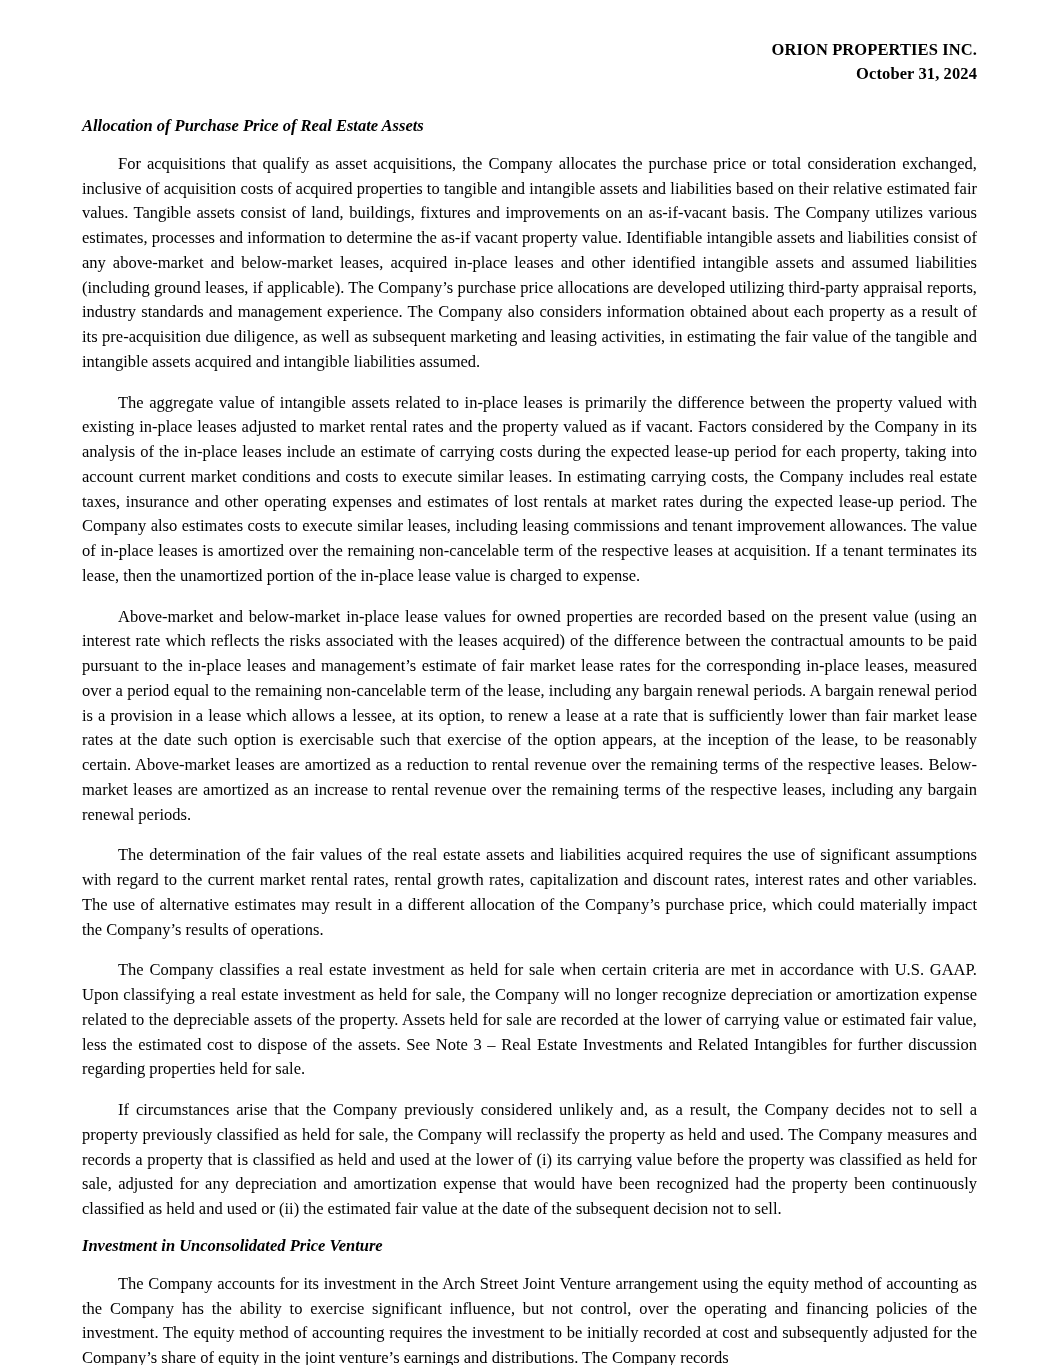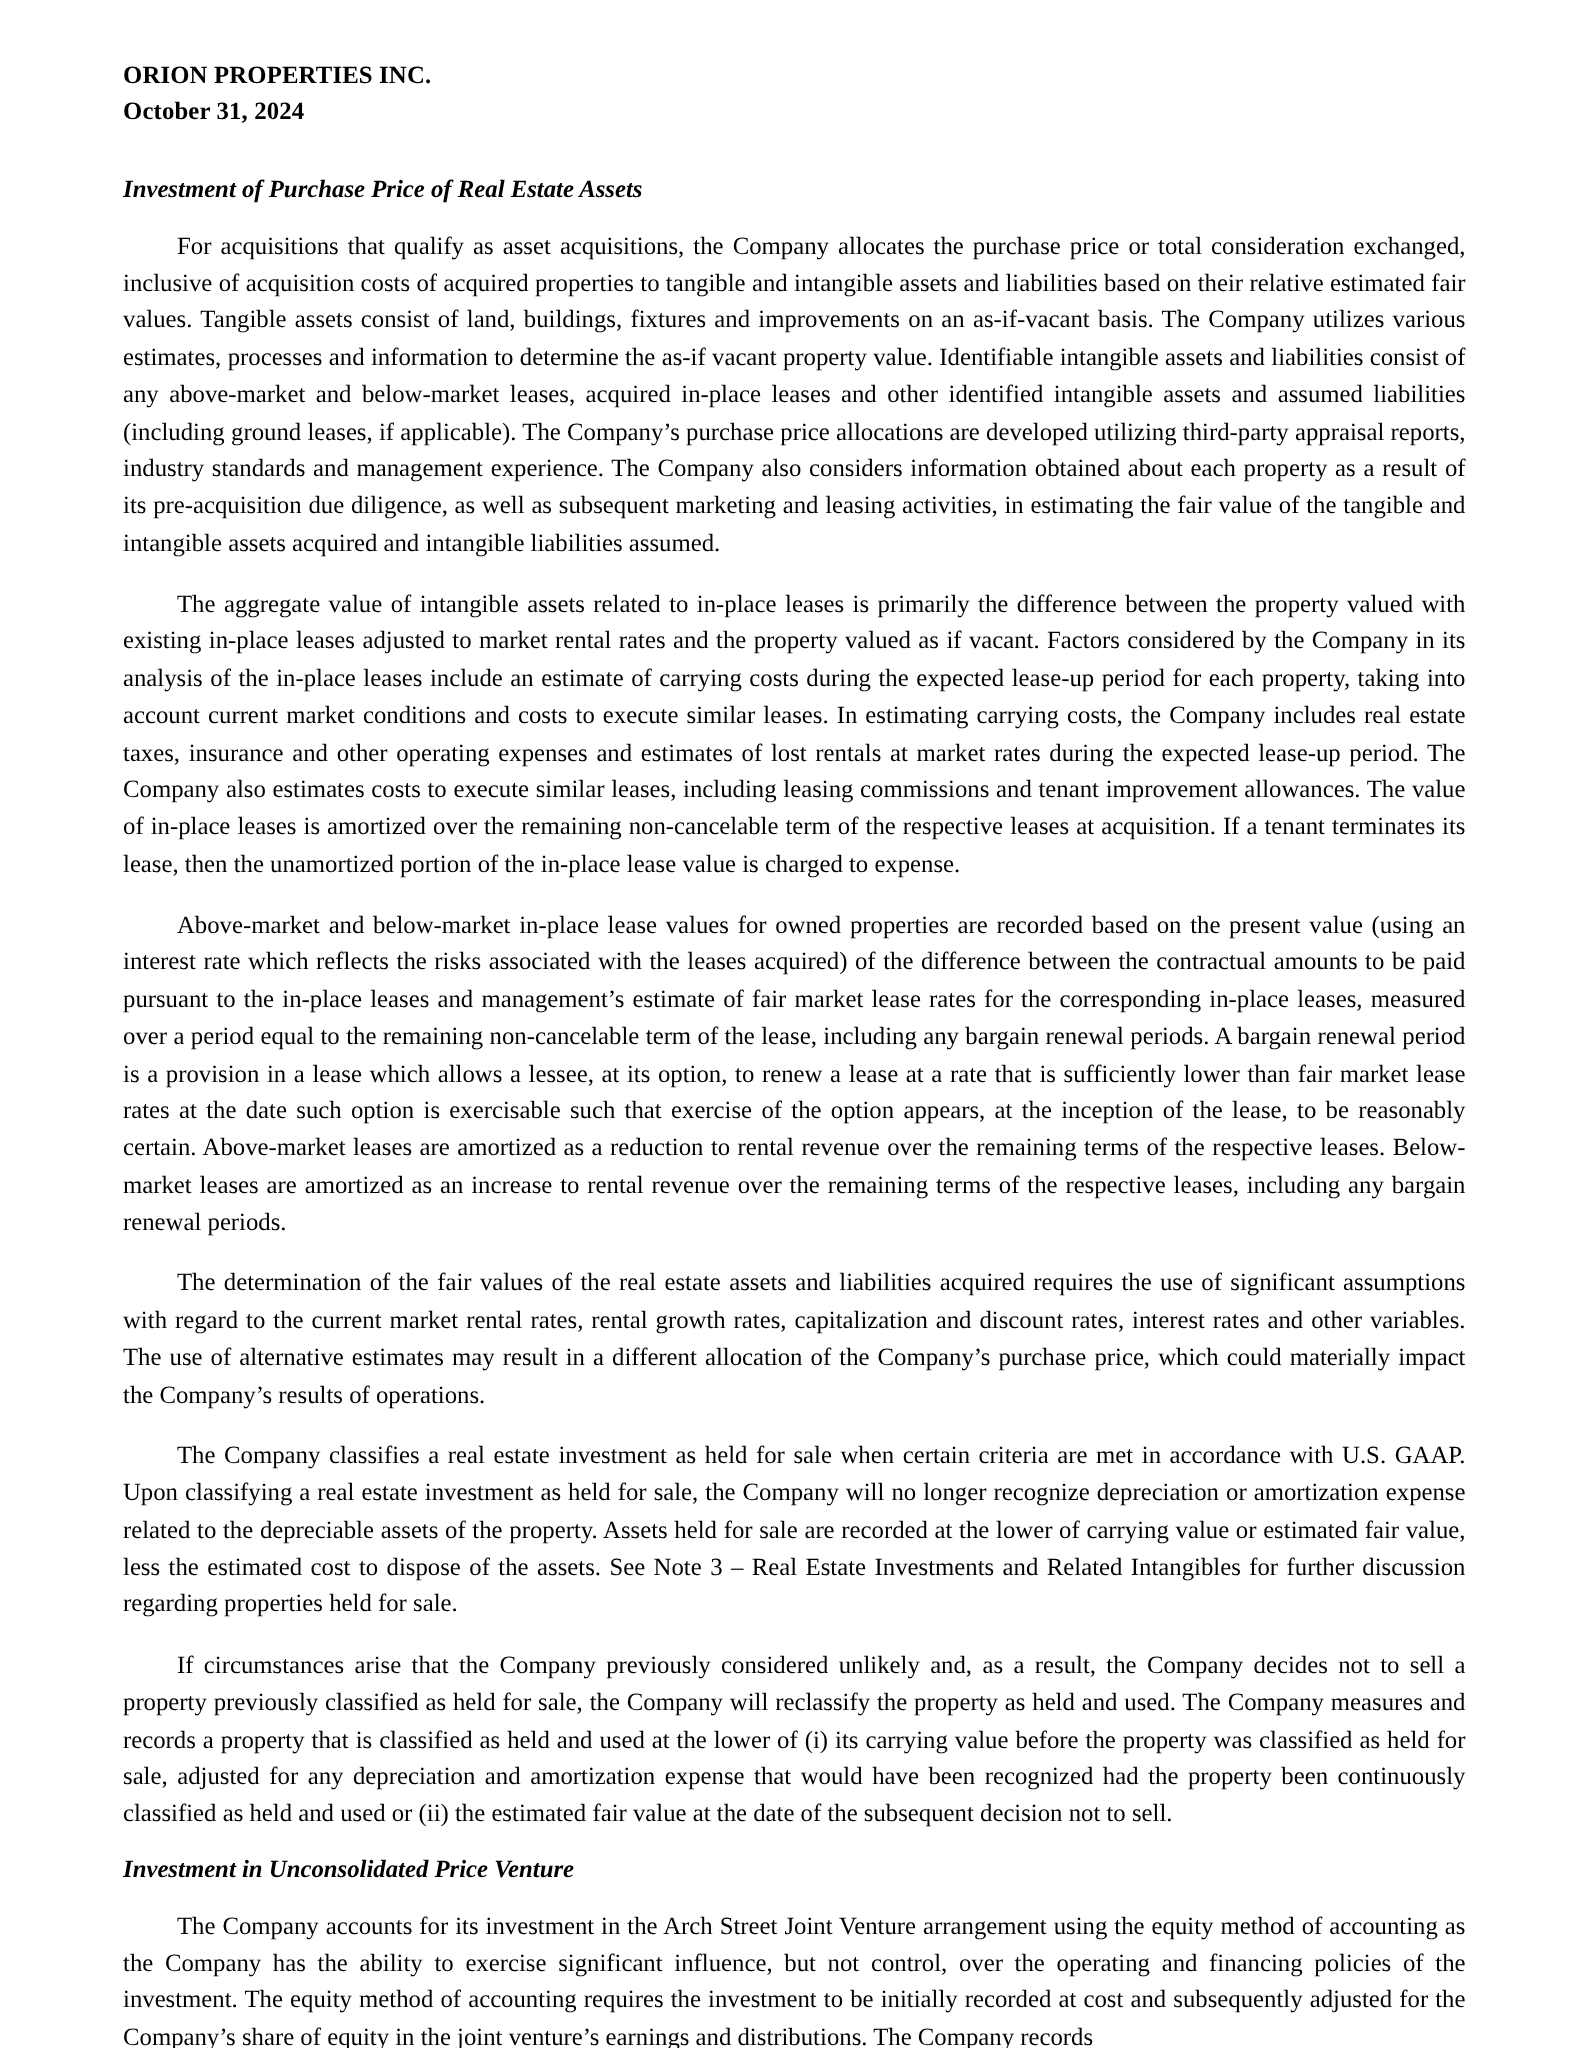--- a/index.html
+++ b/index.html
@@ -14,21 +14,21 @@
     color: #000000;
   }
   .page {
     width: 1055px;
     min-height: 1365px;
     box-sizing: border-box;
     padding: 38px 78px 20px 82px;
     position: relative;
   }
   .doc-header {
-    text-align: left;
+    text-align: right;
     font-weight: bold;
     font-size: 16.5px;
     line-height: 1.45;
     margin-bottom: 30px;
   }
   .doc-header div {
     letter-spacing: 0.1px;
   }
   .section-heading {
     font-weight: bold;
@@ -51,21 +51,21 @@
 <body>
 
 <div class="page">
 
   <div class="doc-header">
     <div>ORION PROPERTIES INC.</div>
     <div>October 31, 2024</div>
   </div>
 
   <div>
-    <div class="section-heading">Investment of Purchase Price of Real Estate Assets</div>
+    <div class="section-heading">Allocation of Purchase Price of Real Estate Assets</div>
     <p class="body-par">For acquisitions that qualify as asset acquisitions, the Company allocates the purchase price or total consideration exchanged, inclusive of acquisition costs of acquired properties to tangible and intangible assets and liabilities based on their relative estimated fair values. Tangible assets consist of land, buildings, fixtures and improvements on an as-if-vacant basis. The Company utilizes various estimates, processes and information to determine the as-if vacant property value. Identifiable intangible assets and liabilities consist of any above-market and below-market leases, acquired in-place leases and other identified intangible assets and assumed liabilities (including ground leases, if applicable). The Company’s purchase price allocations are developed utilizing third-party appraisal reports, industry standards and management experience. The Company also considers information obtained about each property as a result of its pre-acquisition due diligence, as well as subsequent marketing and leasing activities, in estimating the fair value of the tangible and intangible assets acquired and intangible liabilities assumed.</p>
     <p class="body-par">The aggregate value of intangible assets related to in-place leases is primarily the difference between the property valued with existing in-place leases adjusted to market rental rates and the property valued as if vacant. Factors considered by the Company in its analysis of the in-place leases include an estimate of carrying costs during the expected lease-up period for each property, taking into account current market conditions and costs to execute similar leases. In estimating carrying costs, the Company includes real estate taxes, insurance and other operating expenses and estimates of lost rentals at market rates during the expected lease-up period. The Company also estimates costs to execute similar leases, including leasing commissions and tenant improvement allowances. The value of in-place leases is amortized over the remaining non-cancelable term of the respective leases at acquisition. If a tenant terminates its lease, then the unamortized portion of the in-place lease value is charged to expense.</p>
     <p class="body-par">Above-market and below-market in-place lease values for owned properties are recorded based on the present value (using an interest rate which reflects the risks associated with the leases acquired) of the difference between the contractual amounts to be paid pursuant to the in-place leases and management’s estimate of fair market lease rates for the corresponding in-place leases, measured over a period equal to the remaining non-cancelable term of the lease, including any bargain renewal periods. A bargain renewal period is a provision in a lease which allows a lessee, at its option, to renew a lease at a rate that is sufficiently lower than fair market lease rates at the date such option is exercisable such that exercise of the option appears, at the inception of the lease, to be reasonably certain. Above-market leases are amortized as a reduction to rental revenue over the remaining terms of the respective leases. Below-market leases are amortized as an increase to rental revenue over the remaining terms of the respective leases, including any bargain renewal periods.</p>
     <p class="body-par">The determination of the fair values of the real estate assets and liabilities acquired requires the use of significant assumptions with regard to the current market rental rates, rental growth rates, capitalization and discount rates, interest rates and other variables. The use of alternative estimates may result in a different allocation of the Company’s purchase price, which could materially impact the Company’s results of operations.</p>
   </div>
 
   <div>
     <p class="body-par">The Company classifies a real estate investment as held for sale when certain criteria are met in accordance with U.S. GAAP. Upon classifying a real estate investment as held for sale, the Company will no longer recognize depreciation or amortization expense related to the depreciable assets of the property. Assets held for sale are recorded at the lower of carrying value or estimated fair value, less the estimated cost to dispose of the assets. See Note 3 – Real Estate Investments and Related Intangibles for further discussion regarding properties held for sale.</p>
     <p class="body-par">If circumstances arise that the Company previously considered unlikely and, as a result, the Company decides not to sell a property previously classified as held for sale, the Company will reclassify the property as held and used. The Company measures and records a property that is classified as held and used at the lower of (i) its carrying value before the property was classified as held for sale, adjusted for any depreciation and amortization expense that would have been recognized had the property been continuously classified as held and used or (ii) the estimated fair value at the date of the subsequent decision not to sell.</p>
   </div>

